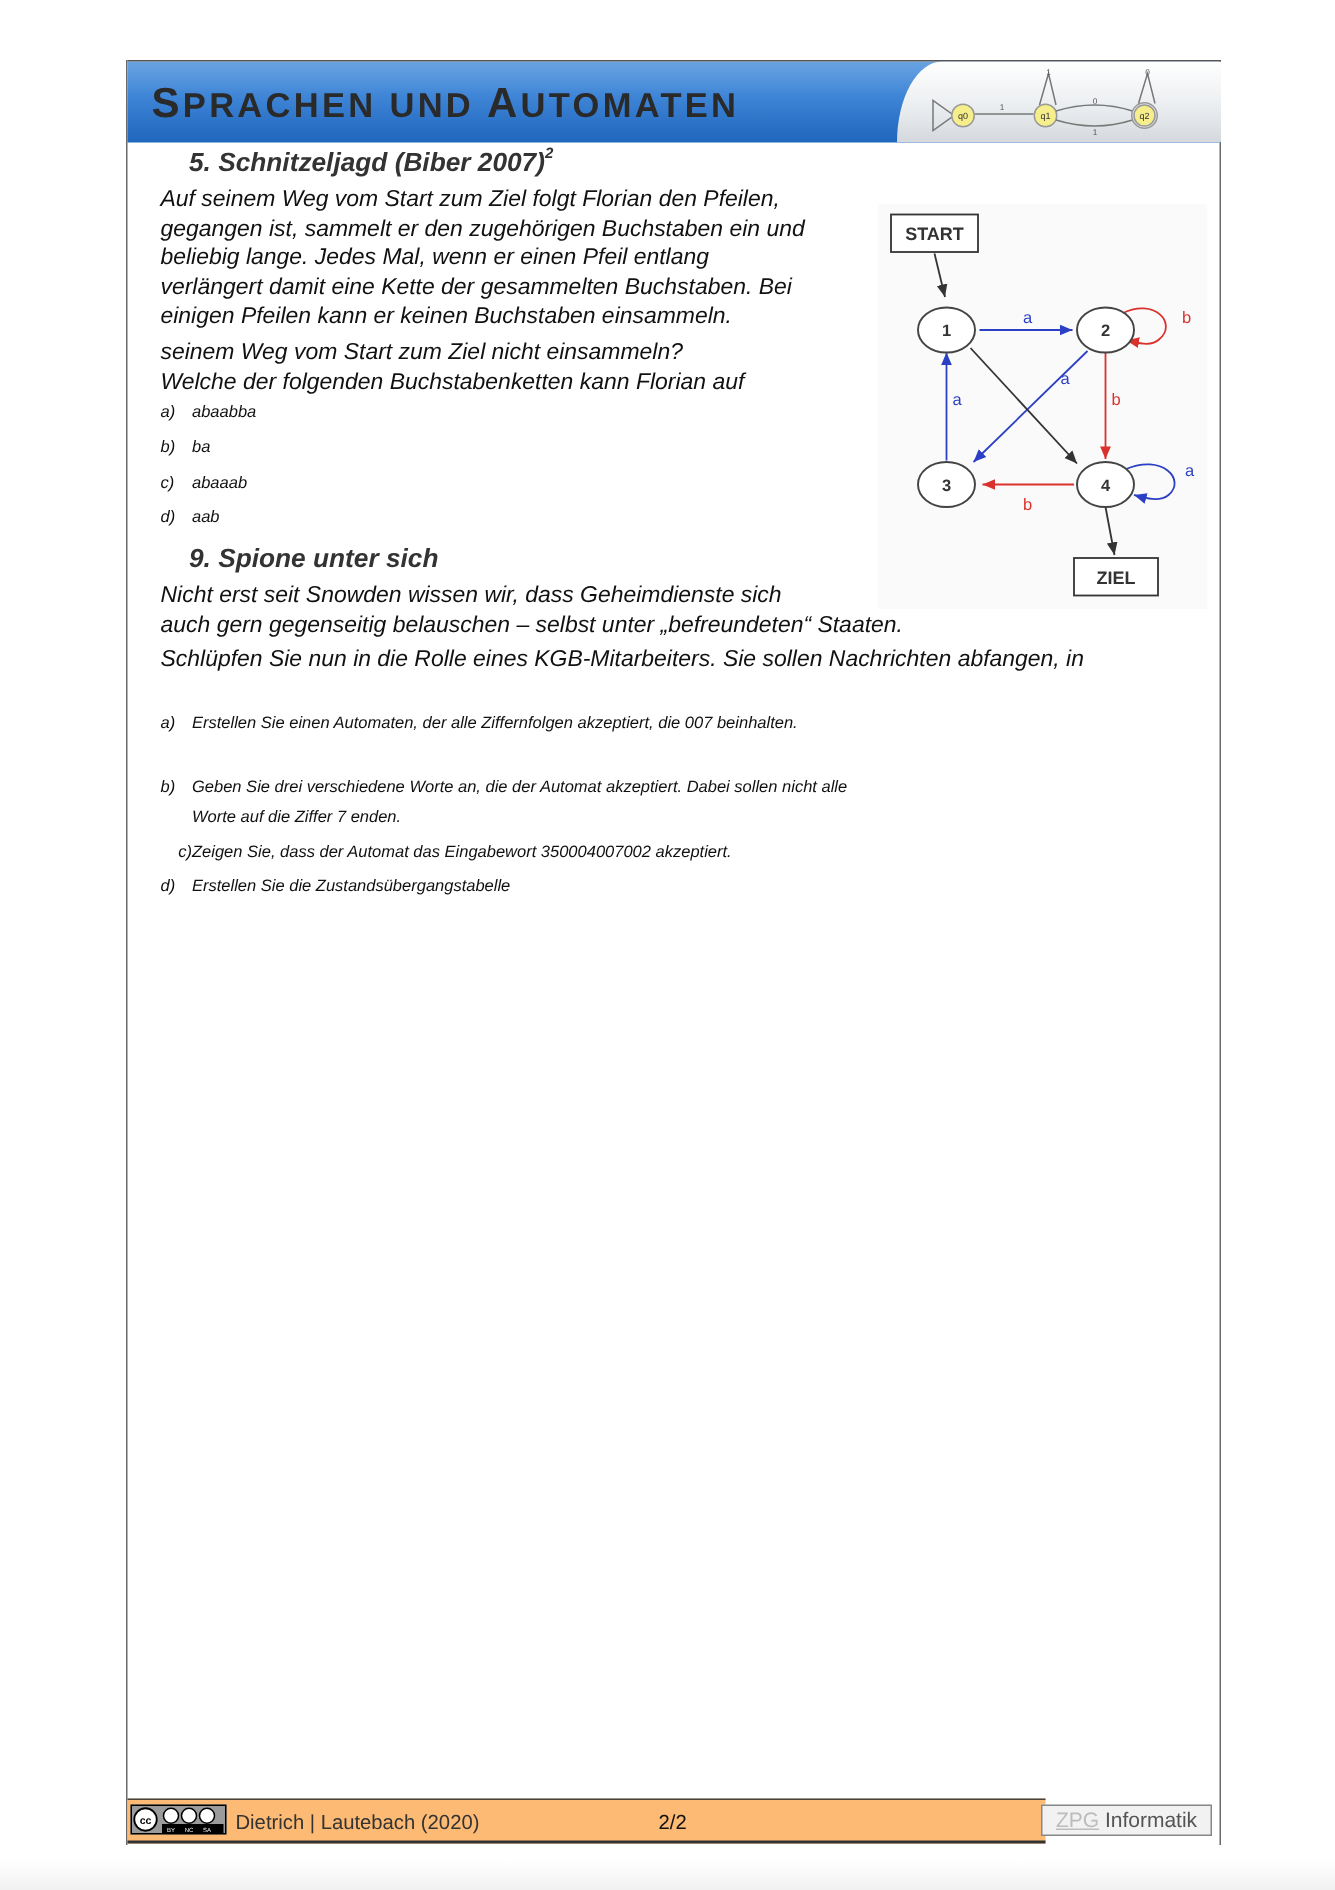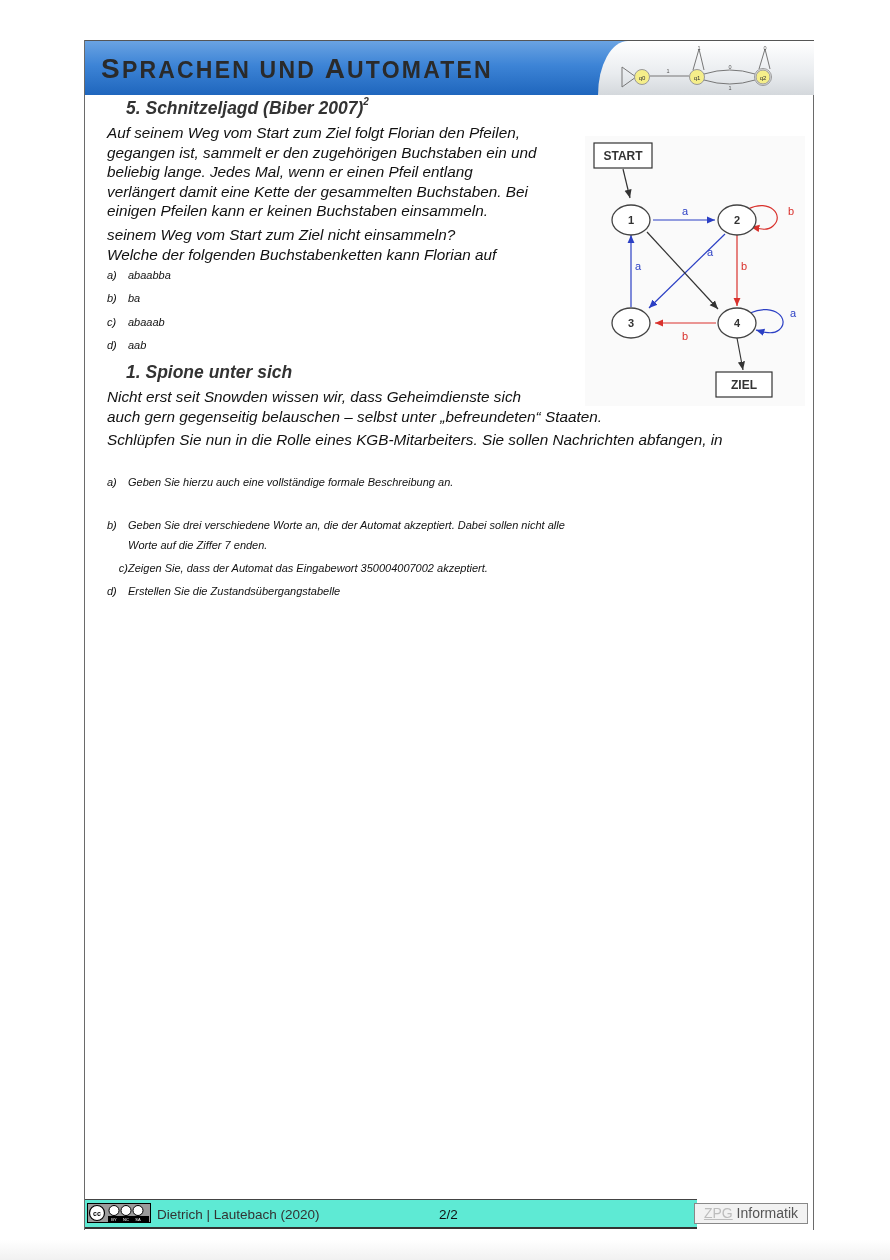--- a/index.html
+++ b/index.html
@@ -53,21 +53,21 @@
 
   .graph { position: absolute; left: 500px; top: 42px; }
 
   .footnote {
     position: absolute; left: 7px; top: 1068px; font-size: 14px; color: #111; white-space: nowrap;
   }
   .footnote .link { font-style: italic; color: #6b2316; }
 
   .footer {
     position: absolute; left: 0; top: 1159px; width: 612px; height: 30px;
-    background: #5eead4; border-top: 1px solid #444; border-bottom: 2px solid #333; box-sizing: border-box;
+    background: #fdba74; border-top: 1px solid #444; border-bottom: 2px solid #333; box-sizing: border-box;
   }
   .cc-badge {
     position: absolute; left: 2px; top: 3px; width: 64px; height: 20px; background: #aaa;
     border: 1px solid #000; box-sizing: border-box;
   }
   .footer-authors { position: absolute; left: 72px; top: 7px; font-size: 13.5px; color: #333; white-space: nowrap; }
   .footer-page { position: absolute; left: 354px; top: 7px; font-size: 13.5px; color: #111; }
   .zpg-box {
     position: absolute; left: 609px; top: 3px; width: 114px; height: 21px; border: 1px solid #888;
     box-sizing: border-box; background: #f2f2f2; font-size: 14px; text-align: center; line-height: 19px;
@@ -200,34 +200,34 @@
       <text x="46" y="88" font-size="11" font-weight="bold" text-anchor="middle" fill="#333" font-family="Liberation Sans, sans-serif">1</text>
       <ellipse cx="152" cy="84" rx="19" ry="15" fill="#fff" stroke="#444" stroke-width="1.3"></ellipse>
       <text x="152" y="88" font-size="11" font-weight="bold" text-anchor="middle" fill="#333" font-family="Liberation Sans, sans-serif">2</text>
       <ellipse cx="46" cy="187" rx="19" ry="15" fill="#fff" stroke="#444" stroke-width="1.3"></ellipse>
       <text x="46" y="191" font-size="11" font-weight="bold" text-anchor="middle" fill="#333" font-family="Liberation Sans, sans-serif">3</text>
       <ellipse cx="152" cy="187" rx="19" ry="15" fill="#fff" stroke="#444" stroke-width="1.3"></ellipse>
       <text x="152" y="191" font-size="11" font-weight="bold" text-anchor="middle" fill="#333" font-family="Liberation Sans, sans-serif">4</text>
     </svg>
 
     <div class="task-heading" style="top:268px;">
-      <span>1.  Spione unter sich</span>
+      <span>9.  Spione unter sich</span>
     </div>
 
     <div class="para" style="top:293px;">
       <div>Nicht erst seit Snowden wissen wir, dass Geheimdienste sich</div>
       <div>auch gern gegenseitig belauschen – selbst unter „befreundeten“ Staaten.</div>
     </div>
 
     <div class="para" style="top:336px;">
       <div>Schlüpfen Sie nun in die Rolle eines KGB-Mitarbeiters. Sie sollen Nachrichten abfangen, in</div>
     </div>
 
     <div class="list-item" style="top:379px;">
-      <span class="lbl">a)</span><span class="txt"><div>Geben Sie hierzu auch eine vollständige formale Beschreibung an.</div></span>
+      <span class="lbl">a)</span><span class="txt"><div>Erstellen Sie einen Automaten, der alle Ziffernfolgen akzeptiert, die 007 beinhalten.</div></span>
     </div>
     <div class="list-item" style="top:422px;">
       <span class="lbl">b)</span><span class="txt"><div>Geben Sie drei verschiedene Worte an, die der Automat akzeptiert. Dabei sollen nicht alle</div><div>Worte auf die Ziffer 7 enden.</div></span>
     </div>
     <div class="list-item" style="top:465px;text-align:right;">
       <span class="lbl">c)</span><span class="txt">Zeigen Sie, dass der Automat das Eingabewort 350004007002 akzeptiert.</span>
     </div>
     <div class="list-item" style="top:488px;">
       <span class="lbl">d)</span><span class="txt">Erstellen Sie die Zustandsübergangstabelle</span>
     </div>

